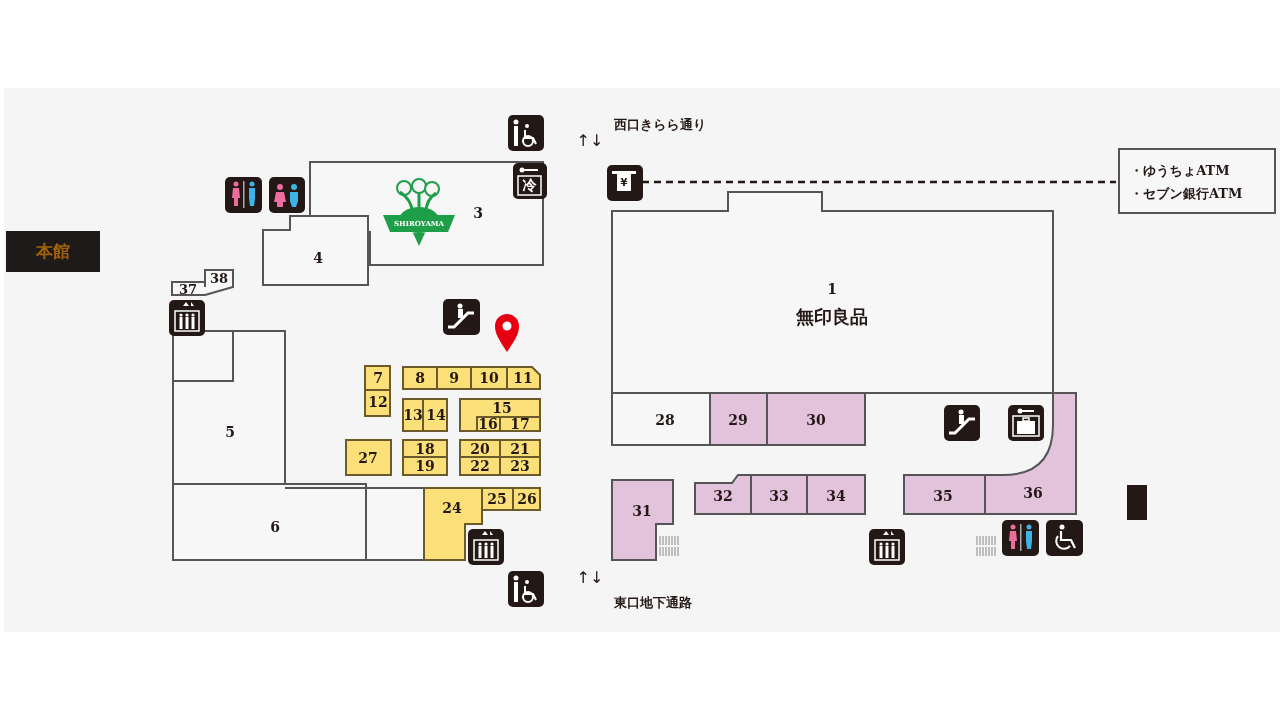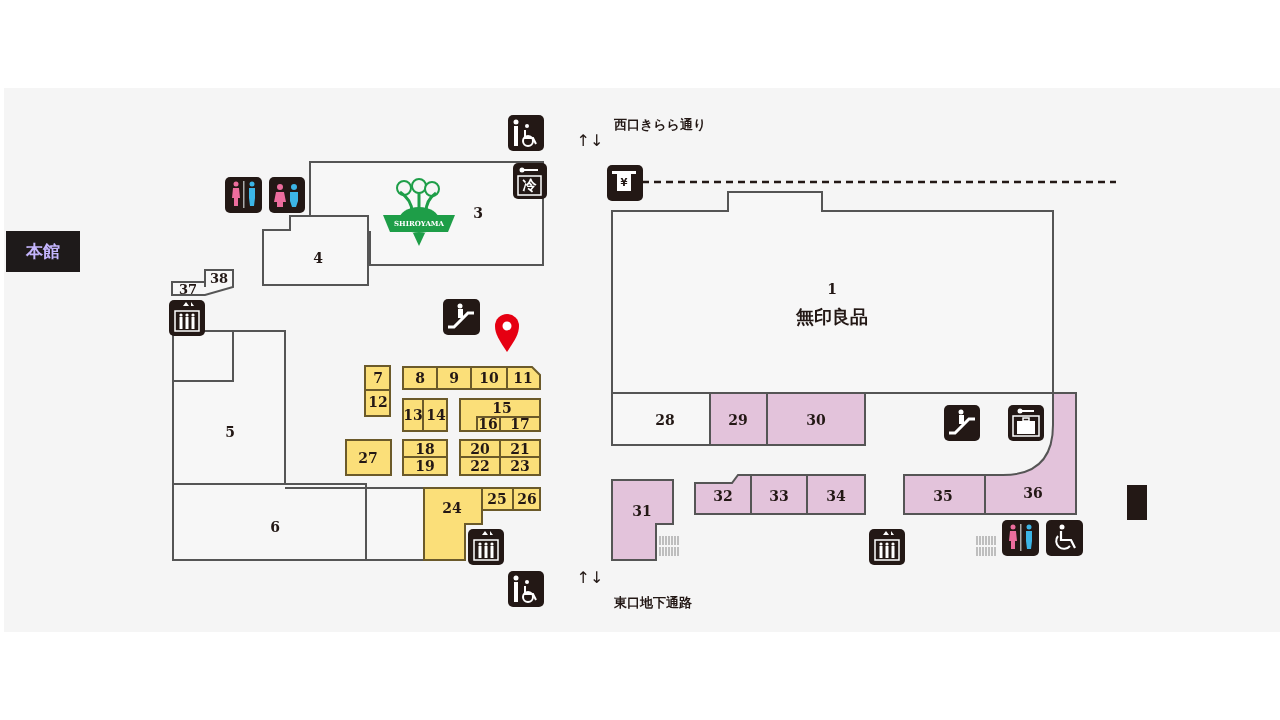--- a/index.html
+++ b/index.html
@@ -1,19 +1,19 @@
 <!DOCTYPE html>
 <html><head>
 <meta charset="utf-8">
 <style>
   html,body{margin:0;padding:0;background:#ffffff;}
   body{width:1280px;height:720px;position:relative;overflow:hidden;font-family:"DejaVu Serif",serif;}
   #panel{position:absolute;left:4px;top:88px;width:1276px;height:544px;background:#f5f5f5;}
   #map{position:absolute;left:0;top:0;}
-  .bld{position:absolute;left:2px;top:143px;width:74px;height:41px;background:#1e1a1a;color:#c4b5fd;
+  .bld{position:absolute;left:2px;top:143px;width:94px;height:41px;background:#1e1a1a;color:#a16207;
        font-family:"DejaVu Sans",sans-serif;font-weight:bold;font-size:17px;display:flex;align-items:center;justify-content:center;}
   .atmbox{position:absolute;left:1118px;top:148px;width:158px;height:66px;border:2px solid #555;box-sizing:border-box;
           background:#f7f7f7;font-family:"DejaVu Serif",serif;font-weight:bold;font-size:13px;color:#231815;padding:9px 0 0 10px;line-height:23px;}
   .hot{cursor:pointer;}
 </style>
 </head>
 <body>
 
 <div id="panel">
   <div class="bld">本館</div>
@@ -306,13 +306,17 @@
       <path d="M1061,531 L1061,540 L1071,540 L1075,548" stroke="#fff" stroke-width="2.2" fill="none"></path>
       <path d="M1058,536 A7,7 0 1 0 1070,546" stroke="#fff" stroke-width="2" fill="none"></path>
     </g>
 
     <text x="590" y="146" font-size="16" fill="#231815" text-anchor="middle" font-family="DejaVu Sans, sans-serif">↑↓</text>
     <text x="614" y="129" font-size="13" fill="#231815" font-weight="bold" font-family="DejaVu Serif, serif">西口きらら通り</text>
     <text x="590" y="583" font-size="16" fill="#231815" text-anchor="middle" font-family="DejaVu Sans, sans-serif">↑↓</text>
     <text x="614" y="607" font-size="13" fill="#231815" font-weight="bold" font-family="DejaVu Serif, serif">東口地下通路</text>
   </svg>
 
+  <div class="atmbox" style="left:1114px;top:60px;">
+    <div>・ゆうちょATM</div>
+    <div>・セブン銀行ATM</div>
+  </div>
 </div>
 
 </body></html>

